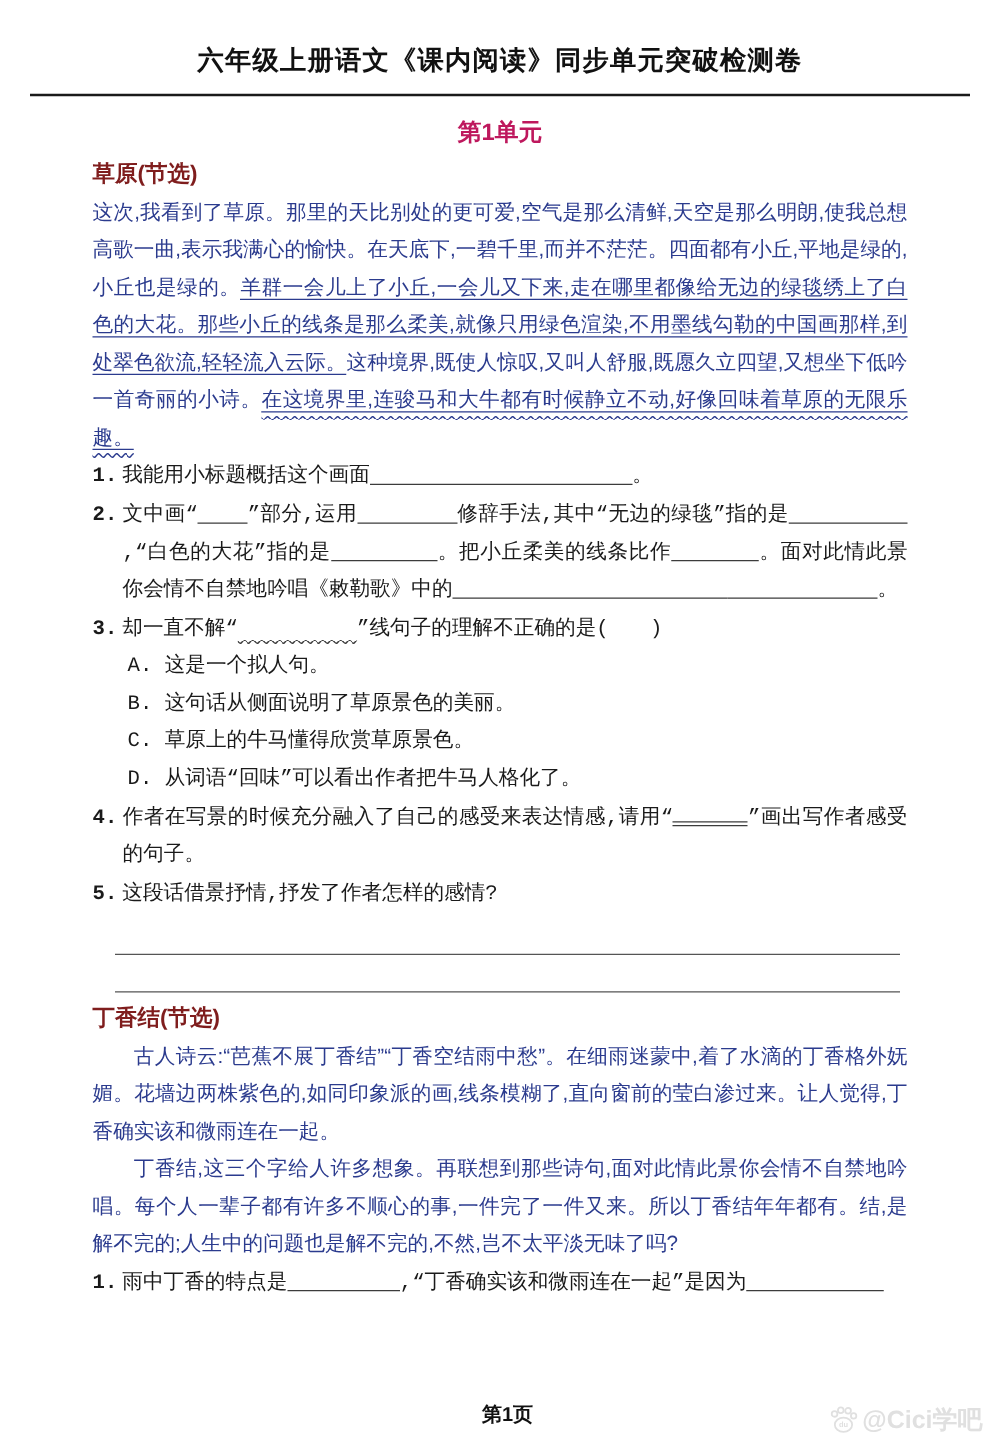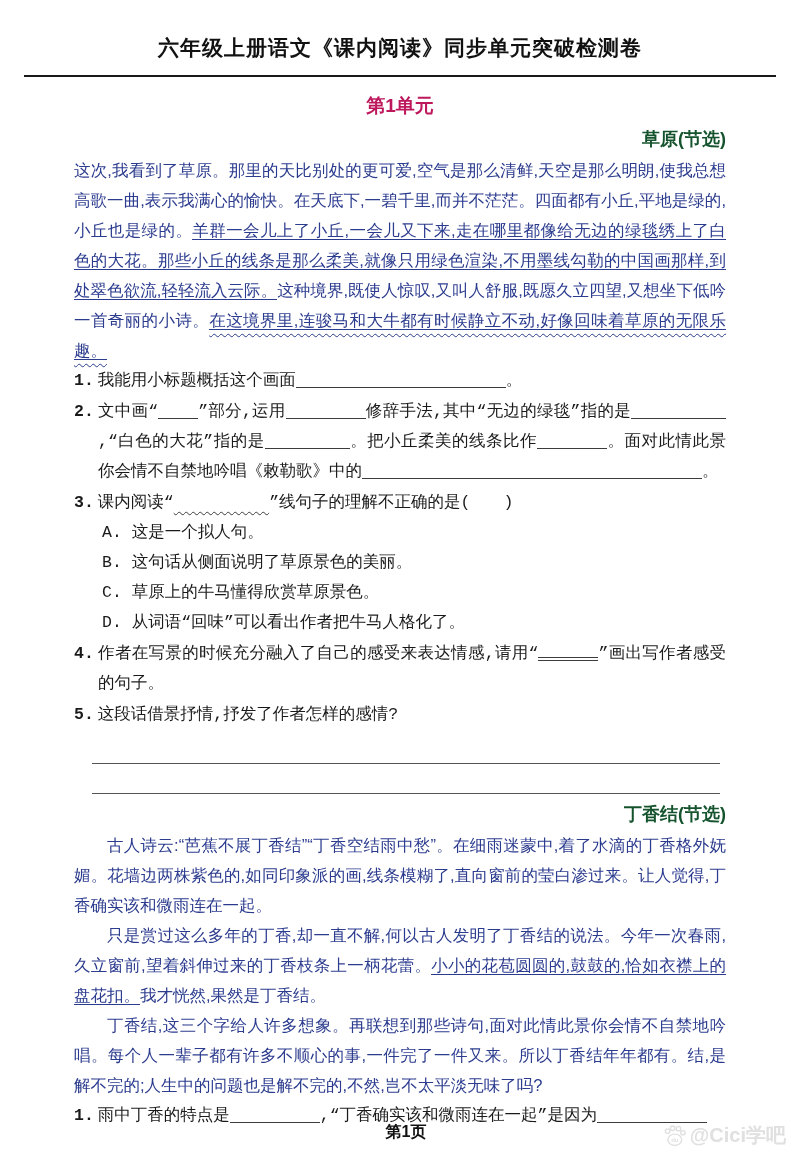--- a/index.html
+++ b/index.html
@@ -7,21 +7,21 @@
     position:relative; width:800px; height:1155px; margin:0 auto;
     box-sizing:border-box; padding:34px 24px 0;
     background:#ffffff; overflow:hidden;
     font-family:"Liberation Sans","DejaVu Sans",sans-serif;
     color:#1a1a1a;
   }
   .doc-title { text-align:center; font-size:21px; font-weight:bold; letter-spacing:1px; color:#111; }
   .rule { border-bottom:2.5px solid #1a1a1a; margin-top:13px; }
   .unit-title { margin-top:16px; text-align:center; font-size:19px; font-weight:bold; color:#be185d; }
   .content { padding:0 50px; }
-  .section-heading { margin:8px 0 4px; text-align:right; font-size:18px; font-weight:bold; color:#14532d; }
+  .section-heading { margin:8px 0 4px; text-align:left; font-size:18px; font-weight:bold; color:#7f1d1d; }
 
   .passage { margin:0; color:#2b3b8e; font-size:16.5px; line-height:30px; text-align:justify; }
   .passage p { margin:0; text-indent:2em; }
   .u { border-bottom:1.5px solid currentColor; }
   .u-both { border-bottom:1.5px solid currentColor; }
   .u-both-in { text-decoration:underline wavy currentColor 1px; text-underline-offset:7px; }
 
   .q { font-size:16.5px; line-height:30px; margin:1px 0; padding-left:24px; text-indent:-24px; text-align:justify;font-family:Liberation Mono, monospace; }
   .qnum { font-weight:bold; padding-right:4px; }
   .opt { font-size:16.5px; line-height:30px; margin-left:28px; }
@@ -58,21 +58,21 @@
 
     <div class="q">
       <span class="qnum">1.</span><span>我能用小标题概括这个画面</span><span class="blank w210"></span><span>。</span>
     </div>
 
     <div class="q">
       <span class="qnum">2.</span><span>文中画“</span><span class="blank w40"></span><span>”部分,运用</span><span class="blank w80"></span><span>修辞手法,其中“无边的绿毯”指的是</span><span class="blank w95"></span><span>,“白色的大花”指的是</span><span class="blank w85"></span><span>。把小丘柔美的线条比作</span><span class="blank w70"></span><span>。面对此情此景你会情不自禁地吟唱《敕勒歌》中的</span><span class="blank w220"></span><span class="blank w120"></span><span>。</span>
     </div>
 
     <div class="q">
-      <span class="qnum">3.</span><span>课内阅读“</span><span class="blank-wavy">&nbsp;&nbsp;&nbsp;&nbsp;&nbsp;&nbsp;</span><span>”线句子的理解不正确的是(　　)</span>
+      <span class="qnum">3.</span><span>却一直不解“</span><span class="blank-wavy">&nbsp;&nbsp;&nbsp;&nbsp;&nbsp;&nbsp;</span><span>”线句子的理解不正确的是(　　)</span>
       <div class="opt">A. 这是一个拟人句。</div>
       <div class="opt">B. 这句话从侧面说明了草原景色的美丽。</div>
       <div class="opt">C. 草原上的牛马懂得欣赏草原景色。</div>
       <div class="opt">D. 从词语“回味”可以看出作者把牛马人格化了。</div>
     </div>
 
     <div class="q">
       <span class="qnum">4.</span><span>作者在写景的时候充分融入了自己的感受来表达情感,请用“</span><span class="blank blank-double w60"></span><span>”画出写作者感受的句子。</span>
     </div>
 
@@ -82,21 +82,20 @@
 
     <div class="ans-lines">
       <div class="ans-line"></div>
       <div class="ans-line"></div>
     </div>
 
     <div class="section-heading">丁香结(节选)</div>
 
     <div class="passage">
       <p>古人诗云:“芭蕉不展丁香结”“丁香空结雨中愁”。在细雨迷蒙中,着了水滴的丁香格外妩媚。花墙边两株紫色的,如同印象派的画,线条模糊了,直向窗前的莹白渗过来。让人觉得,丁香确实该和微雨连在一起。</p>
-      <p><span>只是赏过这么多年的丁香,却一直不解,何以古人发明了丁香结的说法。今年一次春雨,久立窗前,望着斜伸过来的丁香枝条上一柄花蕾。</span><span class="u">小小的花苞圆圆的,鼓鼓的,恰如衣襟上的盘花扣。</span><span>我才恍然,果然是丁香结。</span></p>
       <p>丁香结,这三个字给人许多想象。再联想到那些诗句,面对此情此景你会情不自禁地吟唱。每个人一辈子都有许多不顺心的事,一件完了一件又来。所以丁香结年年都有。结,是解不完的;人生中的问题也是解不完的,不然,岂不太平淡无味了吗?</p>
     </div>
 
     <div class="q">
       <span class="qnum">1.</span><span>雨中丁香的特点是</span><span class="blank w90"></span><span>,“丁香确实该和微雨连在一起”是因为</span><span class="blank w110"></span>
     </div>
 
   </div>
 
   <div class="footer">第1页</div>

